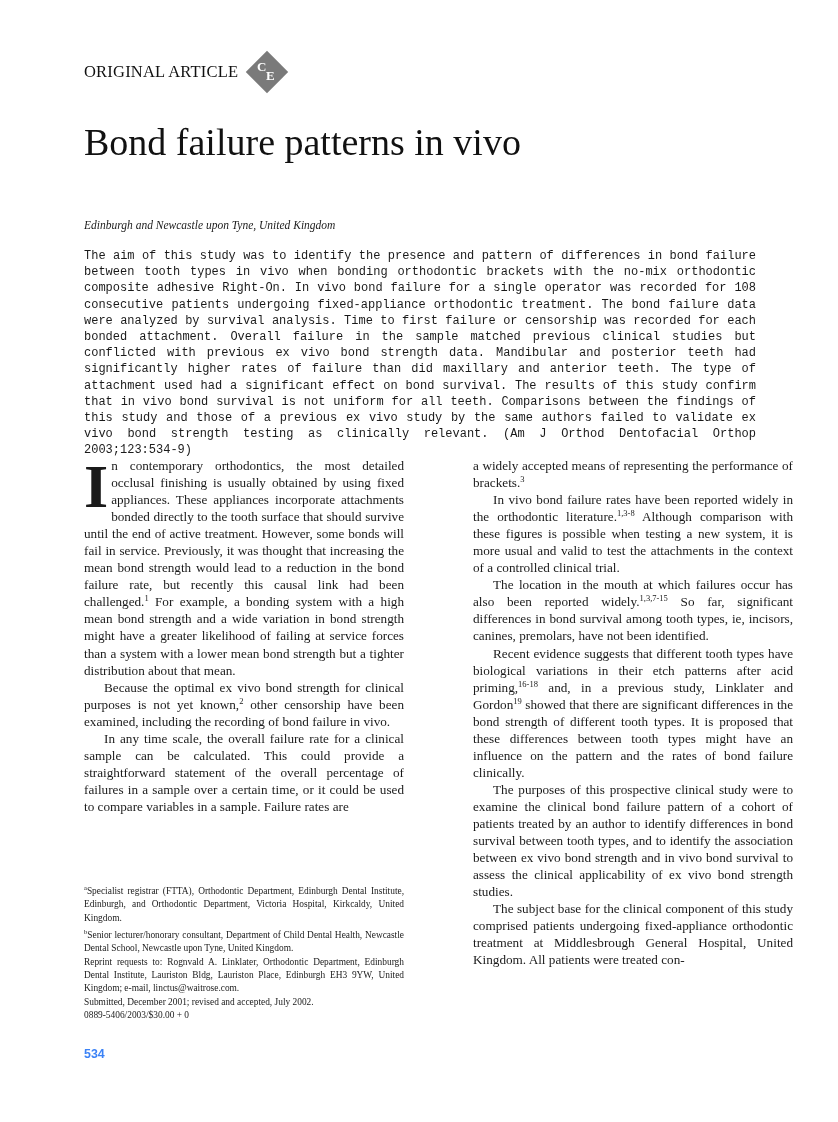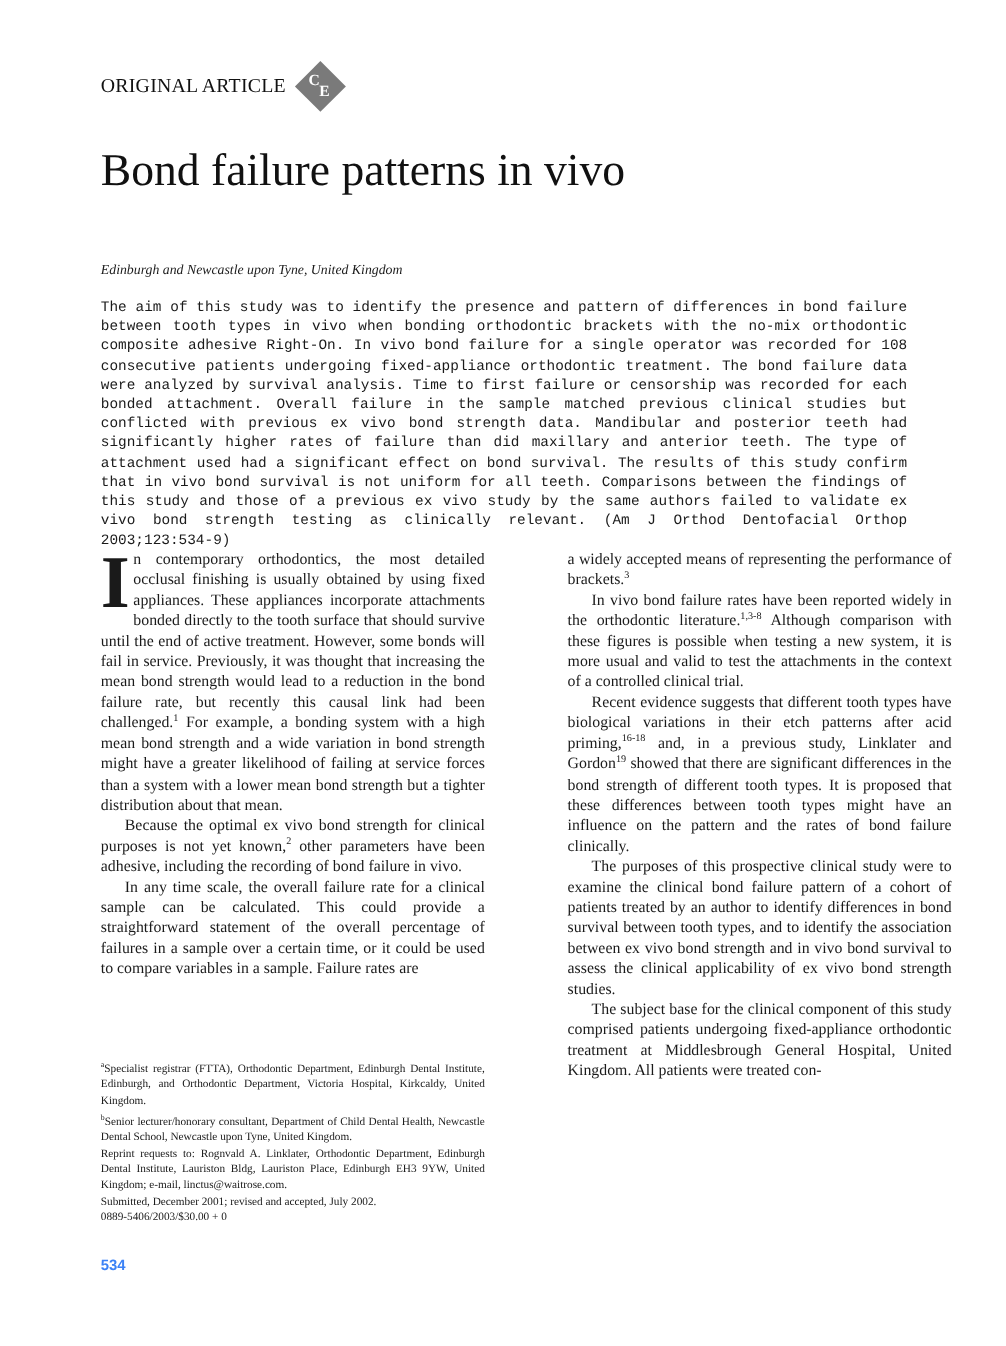--- a/index.html
+++ b/index.html
@@ -54,27 +54,28 @@
   </div>
 
   <h1 class="title">Bond failure patterns in vivo</h1>
 
   <div class="affiliation">Edinburgh and Newcastle upon Tyne, United Kingdom</div>
 
   <p class="abstract">The aim of this study was to identify the presence and pattern of differences in bond failure between tooth types in vivo when bonding orthodontic brackets with the no-mix orthodontic composite adhesive Right-On. In vivo bond failure for a single operator was recorded for 108 consecutive patients undergoing fixed-appliance orthodontic treatment. The bond failure data were analyzed by survival analysis. Time to first failure or censorship was recorded for each bonded attachment. Overall failure in the sample matched previous clinical studies but conflicted with previous ex vivo bond strength data. Mandibular and posterior teeth had significantly higher rates of failure than did maxillary and anterior teeth. The type of attachment used had a significant effect on bond survival. The results of this study confirm that in vivo bond survival is not uniform for all teeth. Comparisons between the findings of this study and those of a previous ex vivo study by the same authors failed to validate ex vivo bond strength testing as clinically relevant. (Am J Orthod Dentofacial Orthop 2003;123:534-9)</p>
 
   <div class="col col-left">
     <p class="no-indent"><span class="dropcap">I</span><span>n contemporary orthodontics, the most detailed occlusal finishing is usually obtained by using fixed appliances. These appliances incorporate attachments bonded directly to the tooth surface that should survive until the end of active treatment. However, some bonds will fail in service. Previously, it was thought that increasing the mean bond strength would lead to a reduction in the bond failure rate, but recently this causal link had been challenged.</span><sup>1</sup><span> For example, a bonding system with a high mean bond strength and a wide variation in bond strength might have a greater likelihood of failing at service forces than a system with a lower mean bond strength but a tighter distribution about that mean.</span></p>
-    <p><span>Because the optimal ex vivo bond strength for clinical purposes is not yet known,</span><sup>2</sup><span> other parameters have been adhesive, including the recording of bond failure in vivo.</span></p>
+    <p><span>Because the optimal ex vivo bond strength for clinical purposes is not yet known,</span><sup>2</sup><span> other censorship have been examined, including the recording of bond failure in vivo.</span></p>
     <p>In any time scale, the overall failure rate for a clinical sample can be calculated. This could provide a straightforward statement of the overall percentage of failures in a sample over a certain time, or it could be used to compare variables in a sample. Failure rates are</p>
   </div>
 
   <div class="col col-right">
     <p class="no-indent"><span>a widely accepted means of representing the performance of brackets.</span><sup>3</sup></p>
     <p><span>In vivo bond failure rates have been reported widely in the orthodontic literature.</span><sup>1,3-8</sup><span> Although comparison with these figures is possible when testing a new system, it is more usual and valid to test the attachments in the context of a controlled clinical trial.</span></p>
+    <p><span>The location in the mouth at which failures occur has also been reported widely.</span><sup>1,3,7-15</sup><span> So far, significant differences in bond survival among tooth types, ie, incisors, canines, premolars, have not been identified.</span></p>
     <p><span>Recent evidence suggests that different tooth types have biological variations in their etch patterns after acid priming,</span><sup>16-18</sup><span> and, in a previous study, Linklater and Gordon</span><sup>19</sup><span> showed that there are significant differences in the bond strength of different tooth types. It is proposed that these differences between tooth types might have an influence on the pattern and the rates of bond failure clinically.</span></p>
     <p>The purposes of this prospective clinical study were to examine the clinical bond failure pattern of a cohort of patients treated by an author to identify differences in bond survival between tooth types, and to identify the association between ex vivo bond strength and in vivo bond survival to assess the clinical applicability of ex vivo bond strength studies.</p>
     <p>The subject base for the clinical component of this study comprised patients undergoing fixed-appliance orthodontic treatment at Middlesbrough General Hospital, United Kingdom. All patients were treated con-</p>
   </div>
 
   <div class="footnotes">
     <div><sup>a</sup><span>Specialist registrar (FTTA), Orthodontic Department, Edinburgh Dental Institute, Edinburgh, and Orthodontic Department, Victoria Hospital, Kirkcaldy, United Kingdom.</span></div>
     <div><sup>b</sup><span>Senior lecturer/honorary consultant, Department of Child Dental Health, Newcastle Dental School, Newcastle upon Tyne, United Kingdom.</span></div>
     <div>Reprint requests to: Rognvald A. Linklater, Orthodontic Department, Edinburgh Dental Institute, Lauriston Bldg, Lauriston Place, Edinburgh EH3 9YW, United Kingdom; e-mail, linctus@waitrose.com.</div>
     <div>Submitted, December 2001; revised and accepted, July 2002.</div>

